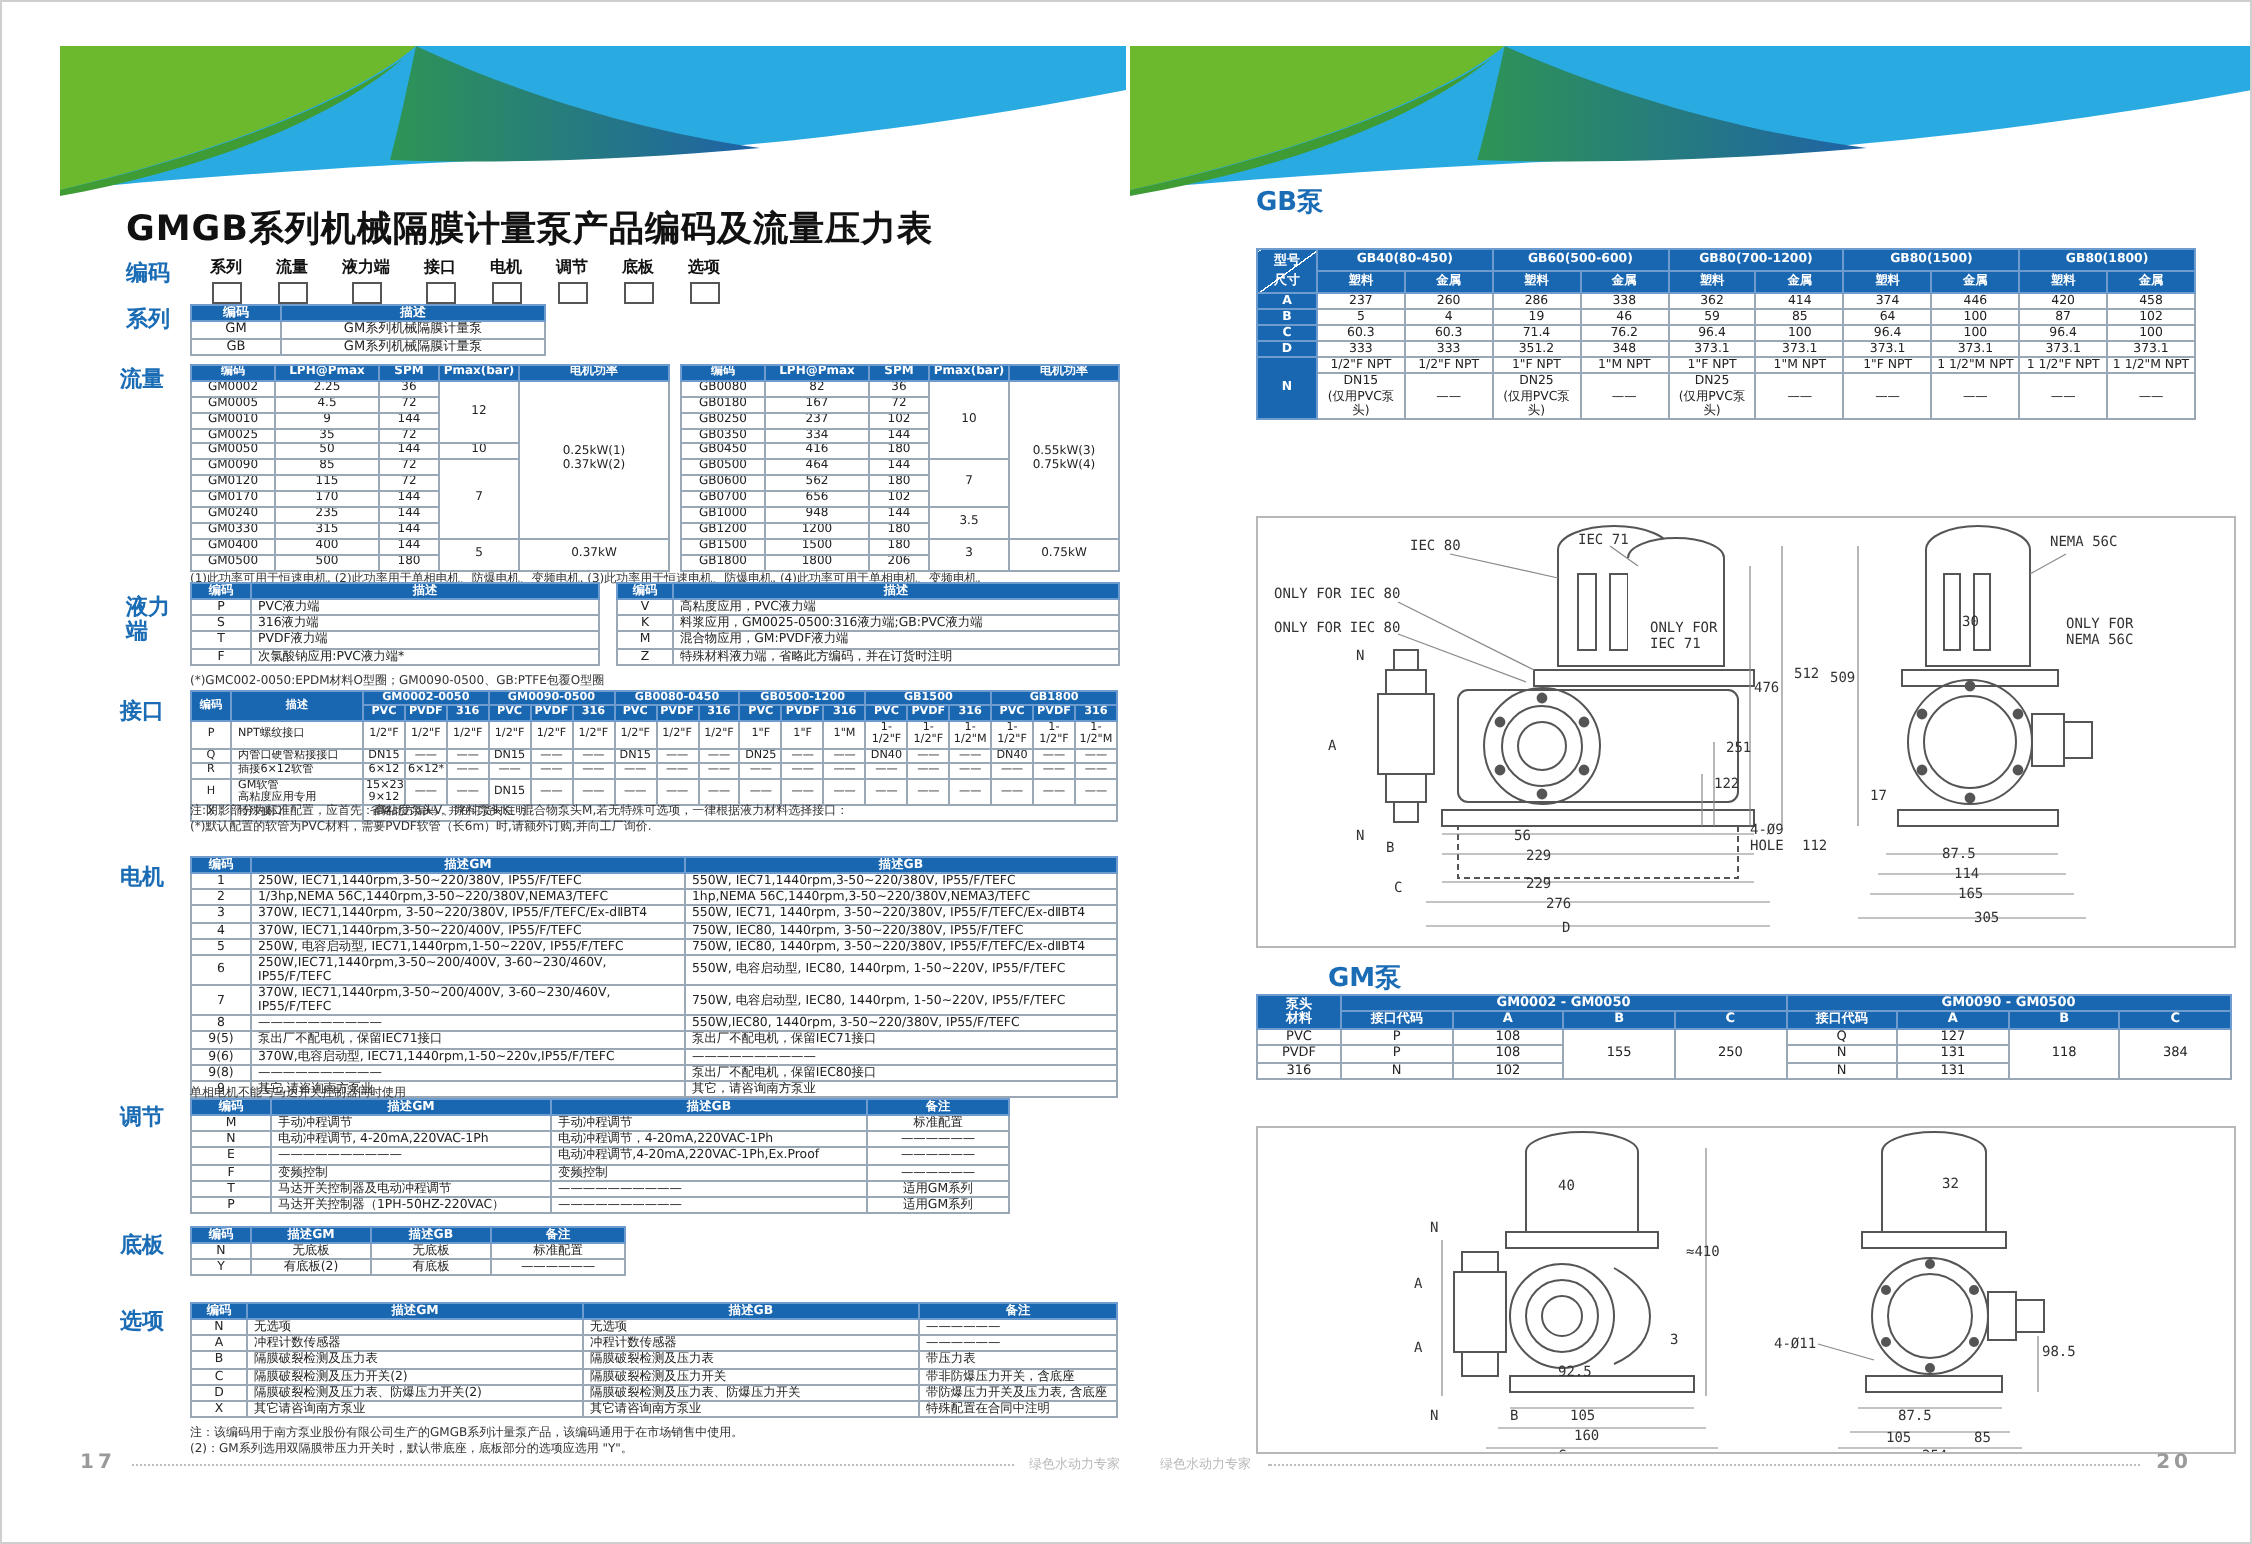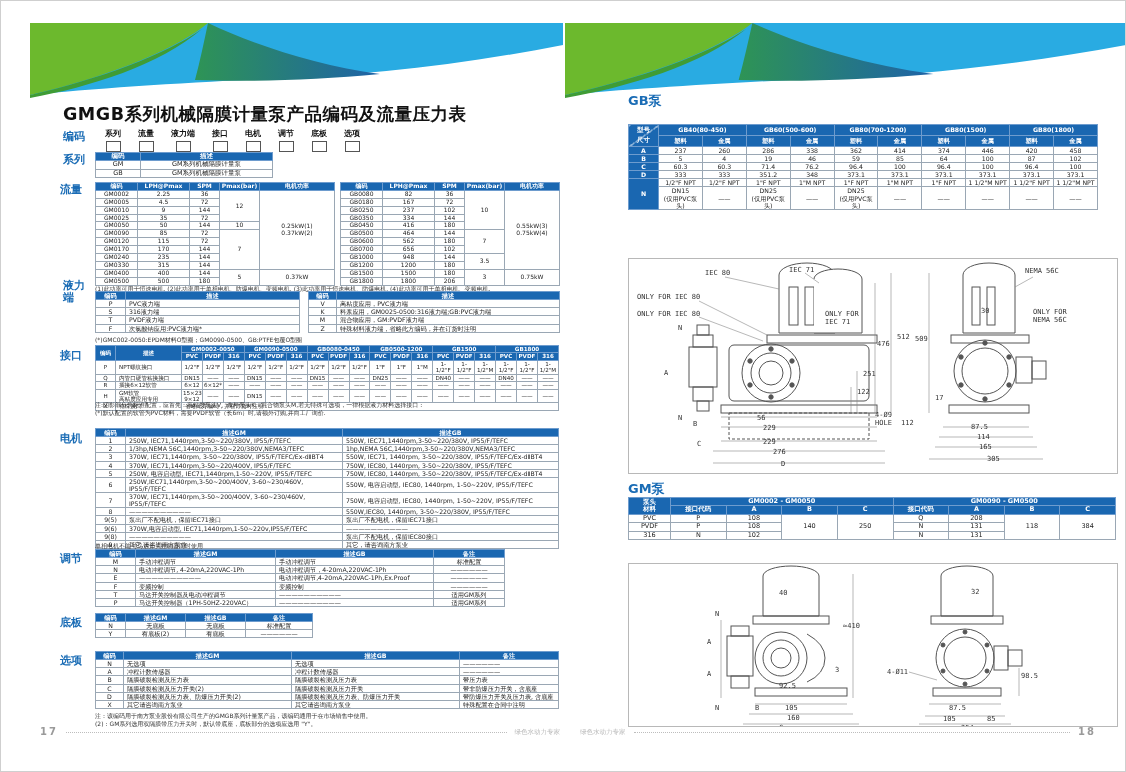--- a/index.html
+++ b/index.html
@@ -290,21 +290,21 @@
       </tr>
       <tr>
         <td>GB1800</td>
         <td>1800</td>
         <td>206</td>
       </tr>
     </tbody>
 </table>
 <div class="abs note" style="left:95px;top:285px">(1)此功率可用于恒速电机. (2)此功率用于单相电机、防爆电机、变频电机. (3)此功率用于恒速电机、防爆电机. (4)此功率可用于单相电机、变频电机.</div>
 
-<div class="abs sec-label" style="left:63px;top:280px">液力
+<div class="abs sec-label" style="left:63px;top:298px">液力
 端</div>
 <table class="abs tbl f62" style="left:95px;top:291px;width:205px">
   <colgroup>
       <col style="width:30px">
       <col>
     </colgroup>
   <tbody>
       <tr>
         <th>编码</th>
         <th>描述</th>
@@ -953,21 +953,21 @@
         <text x="404" y="63">NEMA 56C</text>
         <text x="306" y="141">17</text>
         <text x="342" y="170">87.5</text>
         <text x="348" y="180">114</text>
         <text x="350" y="190">165</text>
         <text x="358" y="202">305</text>
       </g>
 </svg>
 </div>
 
-<div class="abs blue-title" style="left:628px;top:480px">GM泵</div>
+<div class="abs blue-title" style="left:664px;top:480px">GM泵</div>
 <table class="abs tbl f65" style="left:628px;top:497px;width:488px">
   <colgroup>
       <col style="width:42px">
       <col>
       <col>
       <col>
       <col>
       <col>
       <col>
       <col>
@@ -987,24 +987,24 @@
         <th>C</th>
         <th>接口代码</th>
         <th>A</th>
         <th>B</th>
         <th>C</th>
       </tr>
       <tr>
         <td>PVC</td>
         <td>P</td>
         <td>108</td>
-        <td rowspan="3">140</td>
+        <td rowspan="3">155</td>
         <td rowspan="3">250</td>
         <td>Q</td>
-        <td>208</td>
+        <td>127</td>
         <td rowspan="3">118</td>
         <td rowspan="3">384</td>
       </tr>
       <tr>
         <td>PVDF</td>
         <td>P</td>
         <td>108</td>
         <td>N</td>
         <td>131</td>
       </tr>
@@ -1079,14 +1079,14 @@
         <text x="314" y="157">105</text>
         <text x="358" y="157">85</text>
         <text x="332" y="166">254</text>
       </g>
 </svg>
 </div>
 
 <div class="abs footer" style="left:580px;top:726px;width:516px">
   <span class="slogan">绿色水动力专家</span>
   <span class="dots"></span>
-  <span class="pagenum">18</span>
+  <span class="pagenum">20</span>
 </div>
 
 </body></html>

